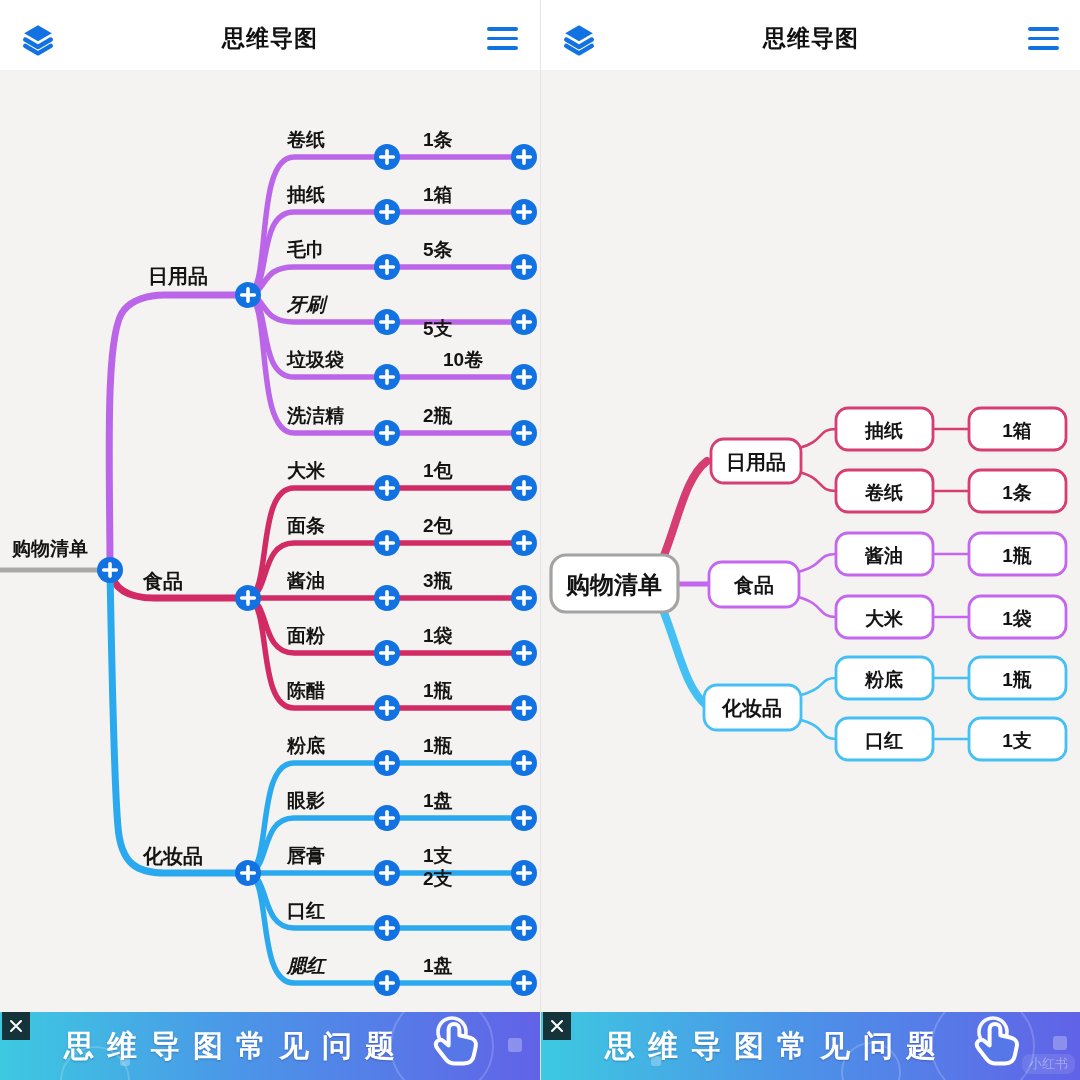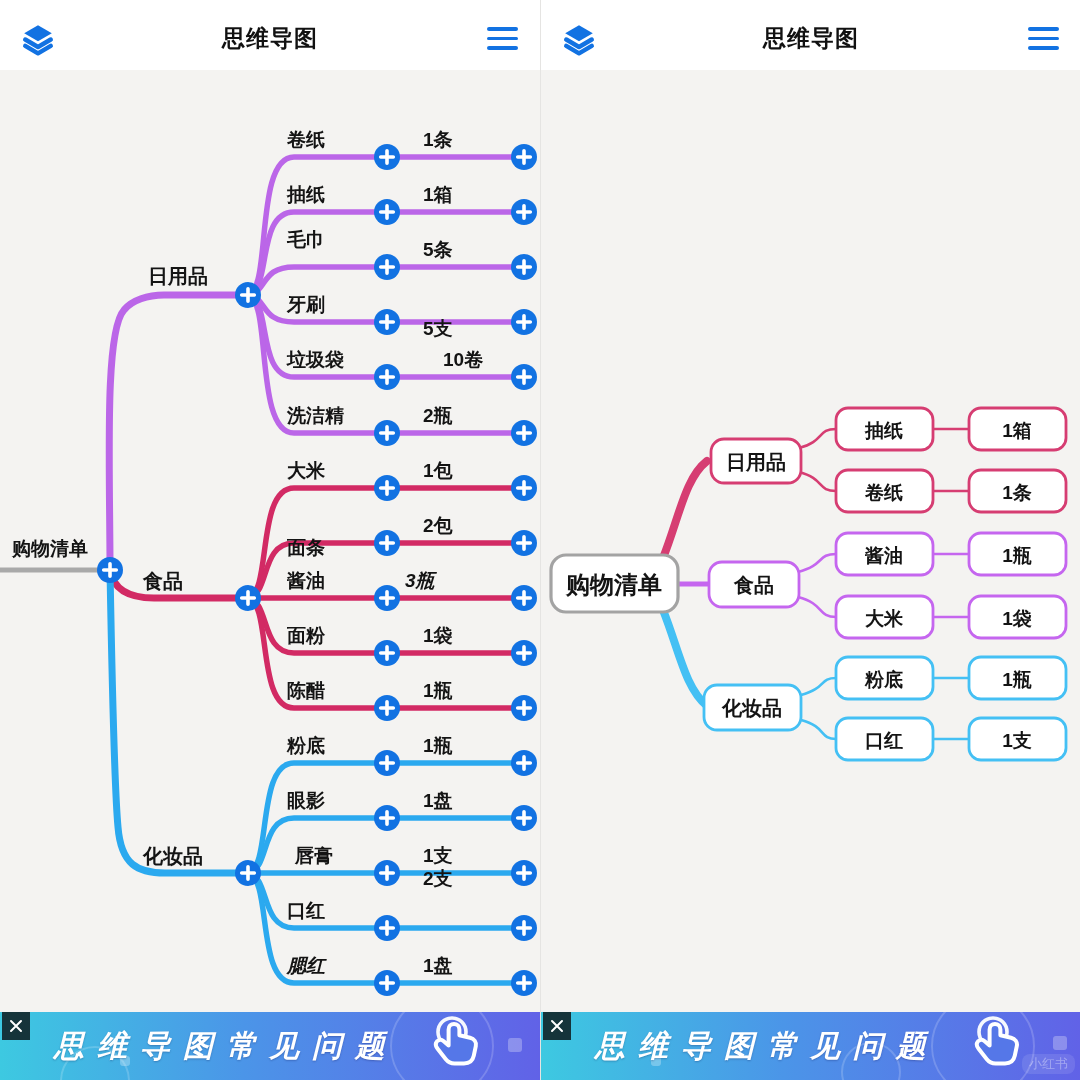--- a/index.html
+++ b/index.html
@@ -18,21 +18,21 @@
   .canvas svg{position:absolute;top:0;left:0;}
   .lbl{position:absolute;color:#141414;font-weight:700;white-space:nowrap;}
   .lbl.item{font-size:19px;}
   .lbl.cat{font-size:20px;}
   .lbl.root{font-size:19px;}
   
   .banner{position:absolute;bottom:0;left:0;width:540px;height:68px;background:linear-gradient(90deg,#3dc9e1 0%,#4b95e8 45%,#6162e7 100%);overflow:hidden;}
   .banner .deco-circle{position:absolute;border:2px solid rgba(255,255,255,0.18);border-radius:50%;}
   .banner .deco-sq{position:absolute;background:rgba(255,255,255,0.28);border-radius:3px;}
   .banner-close{position:absolute;top:0;left:2px;width:28px;height:28px;background:rgba(10,10,10,0.78);display:flex;align-items:center;justify-content:center;cursor:pointer;}
-  .banner-text{position:absolute;left:54px;top:50%;transform:translateY(-50%);color:#fff;font-size:30px;font-weight:700;letter-spacing:13px;white-space:nowrap;text-shadow:0 1px 2px rgba(0,0,60,0.25);font-style:italic;}
+  .banner-text{position:absolute;left:64px;top:50%;transform:translateY(-50%);color:#fff;font-size:30px;font-weight:700;letter-spacing:13px;white-space:nowrap;text-shadow:0 1px 2px rgba(0,0,60,0.25);}
   .hand-wrap{position:absolute;left:418px;top:2px;width:86px;height:64px;}
   .watermark{position:absolute;right:6px;bottom:6px;color:rgba(255,255,255,0.35);font-size:13px;background:rgba(255,255,255,0.10);border-radius:8px;padding:1px 7px;}
   svg text{fill:#141414;font-weight:700;}
 </style>
 </head>
 <body>
 
 <div class="stage">
 
   <div class="panel left">
@@ -140,45 +140,45 @@
 
       <div class="lbl root" style="left:12px;top:466px;">购物清单</div>
       <div class="lbl cat" style="left:148px;top:193px;">日用品</div>
       <div class="lbl cat" style="left:143px;top:498px;">食品</div>
       <div class="lbl cat" style="left:143px;top:773px;">化妆品</div>
 
       <div class="lbl item" style="left:287px;top:57px;">卷纸</div>
       <div class="lbl item" style="left:423px;top:57px;">1条</div>
       <div class="lbl item" style="left:287px;top:112px;">抽纸</div>
       <div class="lbl item" style="left:423px;top:112px;">1箱</div>
-      <div class="lbl item" style="left:287px;top:157px;">毛巾</div>
+      <div class="lbl item" style="left:287px;top:167px;">毛巾</div>
       <div class="lbl item" style="left:423px;top:167px;">5条</div>
-      <div class="lbl item" style="left:287px;top:222px;">牙刷</div>
+      <div class="lbl item" style="left:287px;top:222px;font-style:italic;">牙刷</div>
       <div class="lbl item" style="left:423px;top:222px;margin-top:24px;">5支</div>
       <div class="lbl item" style="left:287px;top:277px;text-align:center;">垃圾袋</div>
       <div class="lbl item" style="left:423px;top:277px;margin-left:20px;">10卷</div>
       <div class="lbl item" style="left:287px;top:333px;">洗洁精</div>
       <div class="lbl item" style="left:423px;top:333px;">2瓶</div>
 
       <div class="lbl item" style="left:287px;top:388px;">大米</div>
       <div class="lbl item" style="left:423px;top:388px;">1包</div>
-      <div class="lbl item" style="left:287px;top:443px;margin-top:22px;">面条</div>
+      <div class="lbl item" style="left:287px;top:443px;">面条</div>
       <div class="lbl item" style="left:423px;top:443px;">2包</div>
       <div class="lbl item" style="left:287px;top:498px;">酱油</div>
-      <div class="lbl item" style="left:405px;top:498px;font-style:italic;">3瓶</div>
+      <div class="lbl item" style="left:423px;top:498px;">3瓶</div>
       <div class="lbl item" style="left:287px;top:553px;">面粉</div>
       <div class="lbl item" style="left:423px;top:553px;">1袋</div>
       <div class="lbl item" style="left:287px;top:608px;">陈醋</div>
       <div class="lbl item" style="left:423px;top:608px;">1瓶</div>
 
       <div class="lbl item" style="left:287px;top:663px;">粉底</div>
       <div class="lbl item" style="left:423px;top:663px;">1瓶</div>
       <div class="lbl item" style="left:287px;top:718px;">眼影</div>
       <div class="lbl item" style="left:423px;top:718px;">1盘</div>
-      <div class="lbl item" style="left:295px;top:773px;font-family:Liberation Mono, monospace;">唇膏</div>
+      <div class="lbl item" style="left:287px;top:773px;font-family:Liberation Mono, monospace;">唇膏</div>
       <div class="lbl item" style="left:423px;top:773px;">1支</div>
       <div class="lbl item" style="left:287px;top:828px;">口红</div>
       <div class="lbl item" style="left:423px;top:796px;">2支</div>
       <div class="lbl item" style="left:287px;top:883px;font-style:italic;">腮红</div>
       <div class="lbl item" style="left:423px;top:883px;">1盘</div>
     </div>
 
     <div class="banner">
       <div class="deco-circle" style="left:390px;top:-18px;width:104px;height:104px;"></div>
       <div class="deco-circle" style="left:60px;top:34px;width:70px;height:70px;"></div>

